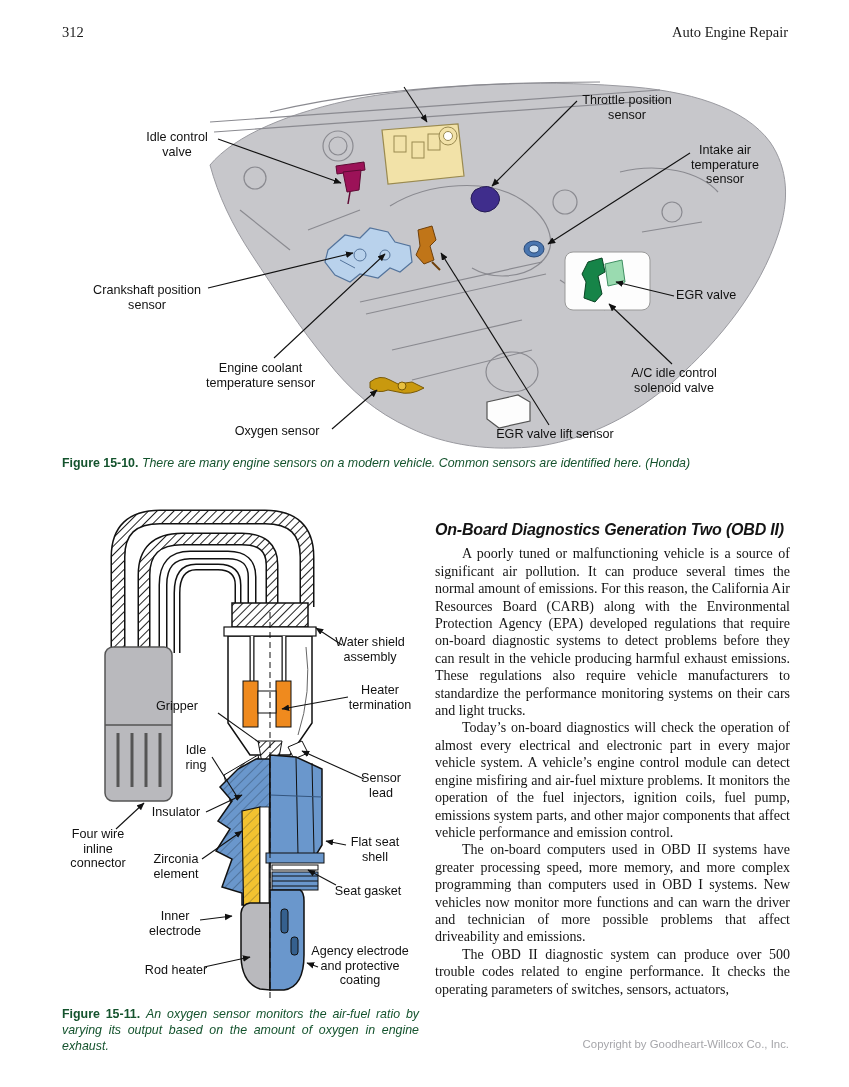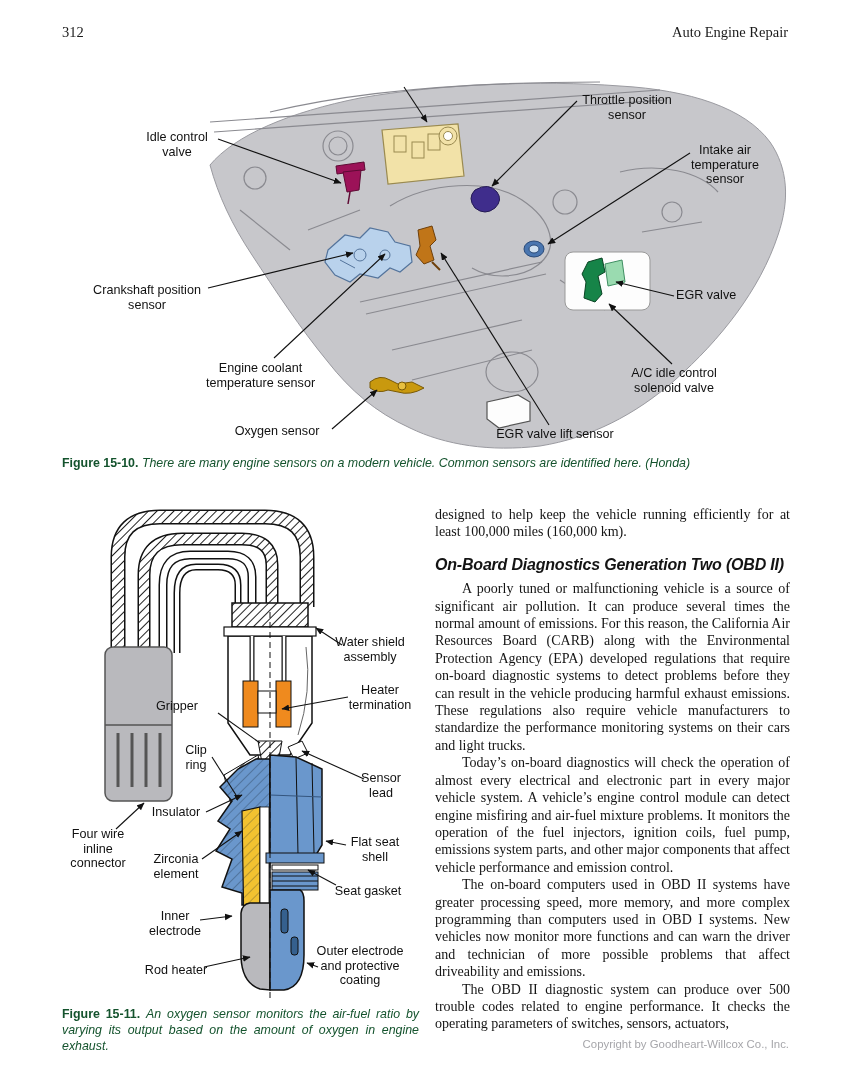--- a/index.html
+++ b/index.html
@@ -237,48 +237,47 @@
         <path class="lead" marker-end="url(#ah2)" d="M258,470 L247,466"></path>
         <path class="lead" marker-end="url(#ah2)" d="M144,470 L190,460"></path>
       </g>
     </svg>
 
     <div class="fig-label" style="left:255px;top:138px;width:110px;">Water shield
 assembly</div>
     <div class="fig-label" style="left:265px;top:186px;width:110px;">Heater
 termination</div>
     <div class="fig-label" style="left:77px;top:202px;width:80px;">Gripper</div>
-    <div class="fig-label" style="left:96px;top:246px;width:80px;">Clip
+    <div class="fig-label" style="left:96px;top:246px;width:80px;">Idle
 ring</div>
     <div class="fig-label" style="left:281px;top:274px;width:80px;">Sensor
 lead</div>
     <div class="fig-label" style="left:66px;top:308px;width:100px;">Insulator</div>
     <div class="fig-label" style="left:0px;top:330px;width:76px;">Four wire
 inline
 connector</div>
     <div class="fig-label" style="left:66px;top:355px;width:100px;">Zirconia
 element</div>
     <div class="fig-label" style="left:275px;top:338px;width:80px;">Flat seat
 shell</div>
     <div class="fig-label" style="left:253px;top:387px;width:110px;">Seat gasket</div>
     <div class="fig-label" style="left:65px;top:412px;width:100px;">Inner
 electrode</div>
-    <div class="fig-label" style="left:245px;top:447px;width:110px;">Outer electrode
+    <div class="fig-label" style="left:245px;top:447px;width:110px;">Agency electrode
 and protective
 coating</div>
     <div class="fig-label" style="left:66px;top:466px;width:100px;">Rod heater</div>
   </div>
 
   <div class="caption" style="left:62px;top:1007px;width:357px;text-align:justify;">
     <span class="cap-bold">Figure 15-11.</span>
     <span class="cap-it">An oxygen sensor monitors the air-fuel ratio by varying its output based on the amount of oxygen in engine exhaust.</span>
   </div>
 
   <div id="article">
-    <p class="noindent">designed to help keep the vehicle running efficiently for at least 100,000 miles (160,000 km).</p>
     <h3>On-Board Diagnostics Generation Two (OBD II)</h3>
     <p>A poorly tuned or malfunctioning vehicle is a source of significant air pollution. It can produce several times the normal amount of emissions. For this reason, the California Air Resources Board (CARB) along with the Environmental Protection Agency (EPA) developed regulations that require on-board diagnostic systems to detect problems before they can result in the vehicle producing harmful exhaust emissions. These regulations also require vehicle manufacturers to standardize the performance monitoring systems on their cars and light trucks.</p>
     <p>Today’s on-board diagnostics will check the operation of almost every electrical and electronic part in every major vehicle system. A vehicle’s engine control module can detect engine misfiring and air-fuel mixture problems. It monitors the operation of the fuel injectors, ignition coils, fuel pump, emissions system parts, and other major components that affect vehicle performance and emission control.</p>
     <p>The on-board computers used in OBD II systems have greater processing speed, more memory, and more complex programming than computers used in OBD I systems. New vehicles now monitor more functions and can warn the driver and technician of more possible problems that affect driveability and emissions.</p>
     <p>The OBD II diagnostic system can produce over 500 trouble codes related to engine performance. It checks the operating parameters of switches, sensors, actuators,</p>
   </div>
 
   <div id="footer">Copyright by Goodheart-Willcox Co., Inc.</div>
 
 </div>

